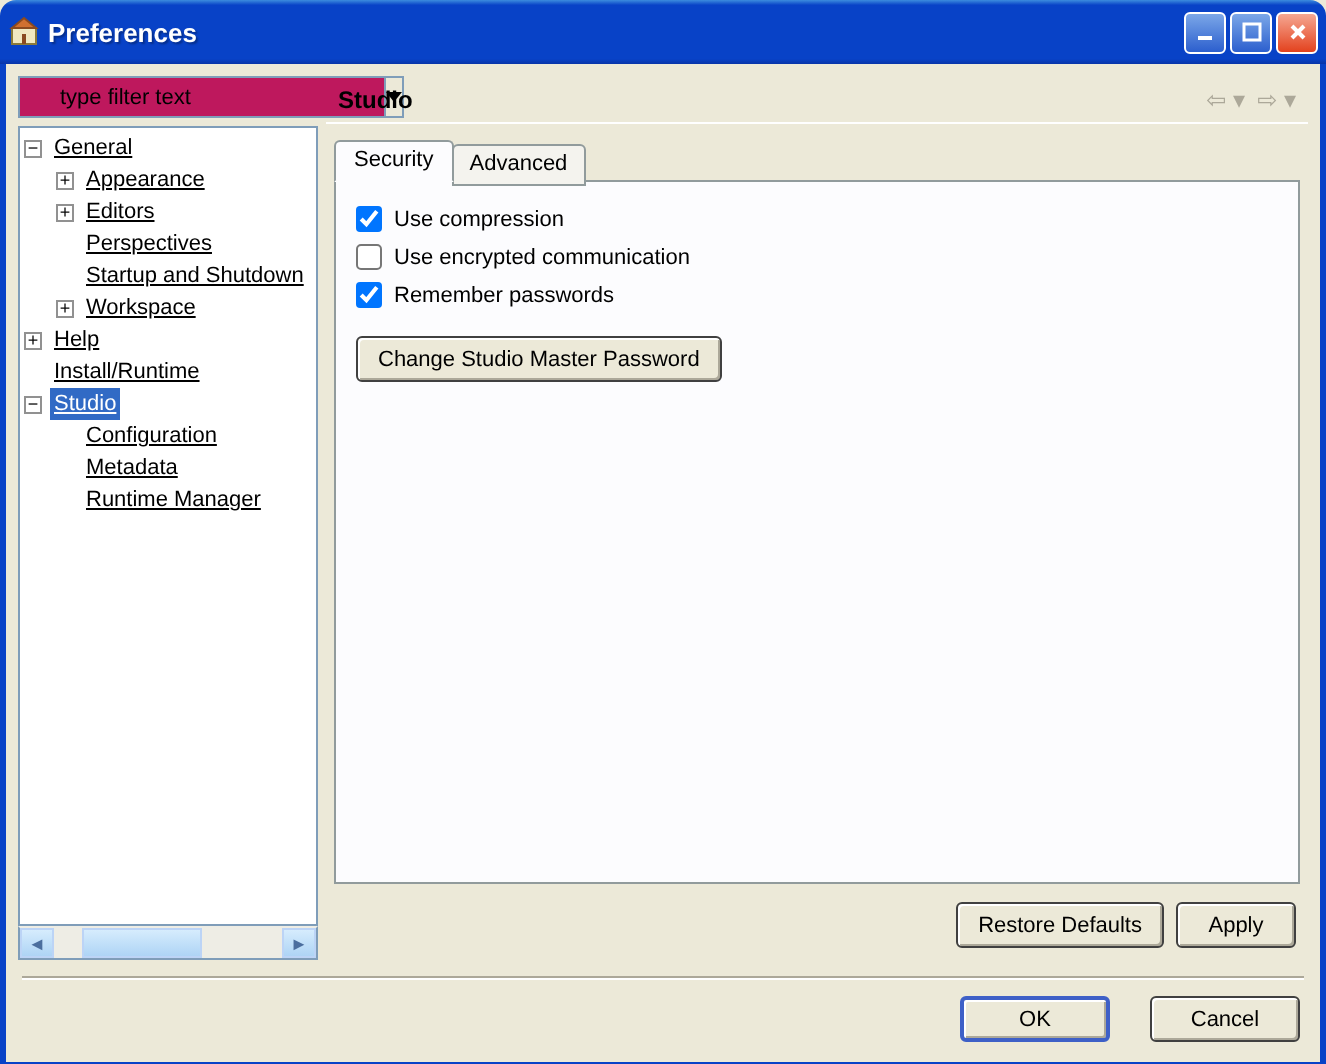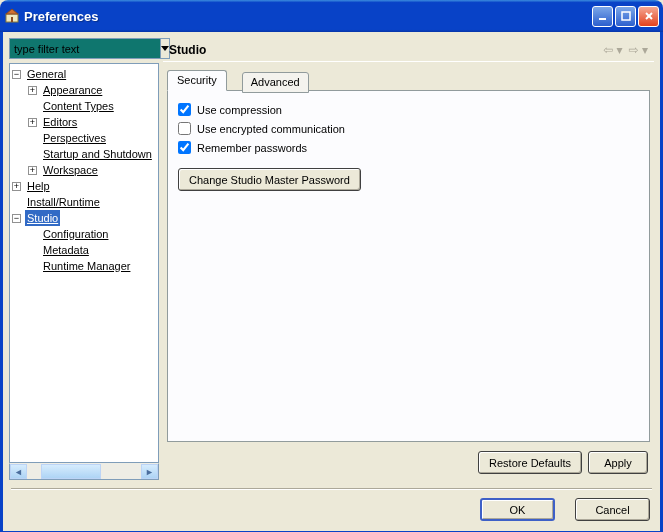--- a/index.html
+++ b/index.html
@@ -13,21 +13,21 @@
 .min-btn { background: linear-gradient(to bottom, #7ba7e8, #2c5fce); }
 .max-btn { background: linear-gradient(to bottom, #7ba7e8, #2c5fce); }
 .close-btn { background: linear-gradient(to bottom, #f5a792, #e3421e); }
 
 .window-body { height: 502px; border: 3px solid #0842c7; border-top: none; background: #ece9d8; display: flex; flex-direction: column; }
 
 .main-area { flex: 1; display: flex; padding: 6px; gap: 4px; overflow: hidden; }
 
 .left-panel { width: 150px; display: flex; flex-direction: column; }
 .filter-row { display: flex; margin-bottom: 4px; }
-.filter-input { flex: 1; height: 21px; border: 1px solid #7f9db9; padding: 2px 4px; background: #0f766e; }
+.filter-input { flex: 1; height: 21px; border: 1px solid #7f9db9; padding: 2px 20px; background: #be185d; }
 .filter-dd { width: 17px; height: 21px; border: 1px solid #7f9db9; border-left: none; background: #ece9d8; display: flex; align-items: center; justify-content: center; }
 
 .tree { flex: 1; background: white; border: 1px solid #7f9db9; overflow: hidden; padding: 2px 0; }
 .tree-node { white-space: nowrap; line-height: 16px; padding: 0 2px; display: flex; align-items: center; cursor: default; }
 .tree-toggle { width: 9px; height: 9px; border: 1px solid #919191; background: white; display: inline-flex; align-items: center; justify-content: center; margin-right: 4px; font-size: 9px; line-height: 7px; color: black; flex-shrink: 0; }
 .tree-spacer { width: 13px; display: inline-block; flex-shrink: 0; }
 .tree-indent { width: 16px; display: inline-block; flex-shrink: 0; }
 .tree-label { padding: 0 2px; text-decoration: underline; }
 .tree-label.selected { background: #316ac5; color: white; }
 
@@ -37,21 +37,21 @@
 .hscroll-thumb { position: absolute; left: 14px; width: 60px; height: 15px; background: linear-gradient(to bottom, #d6ecfd, #aed4f5); border: 1px solid #bcd4f6; }
 
 .right-panel { flex: 1; display: flex; flex-direction: column; }
 .header-row { display: flex; align-items: center; height: 24px; padding: 0 6px; border-bottom: 1px solid #fff; }
 .header-title { font-weight: bold; font-size: 12px; flex: 1; }
 .nav-arrows { display: flex; gap: 6px; color: #aca899; }
 .nav-arrow { display: inline-flex; align-items: center; font-size: 12px; }
 
 .content { flex: 1; display: flex; flex-direction: column; padding: 8px 4px 4px 4px; }
 .tab-panel { flex: 1; position: relative; }
-.tabstrip { display: flex; position: relative; z-index: 2; gap: 16px; }
+.tabstrip { display: flex; position: relative; z-index: 2; }
 .tab { padding: 3px 8px 3px 8px; border: 1px solid #919b9c; background: #ece9d8; border-radius: 3px 3px 0 0; margin-right: -1px; position: relative; cursor: default; }
 .tab.active { background: #fcfcfe; border-bottom: 1px solid #fcfcfe; top: 0; z-index: 3; padding: 3px 9px 4px 9px;}
 .tab.inactive { top: 2px; background: #f4f3ee;}
 .tab-body { border: 1px solid #919b9c; background: #fcfcfe; height: 352px; margin-top: -1px; padding: 12px 10px; position: relative; z-index: 1;}
 
 .chk-row { display: flex; align-items: center; margin-bottom: 6px; }
 .chk { width: 13px; height: 13px; margin-right: 6px; }
 .btn { height: 23px; padding: 0 10px; background: #ece9d8; border: 1px solid #404040; border-radius: 3px; box-shadow: inset 1px 1px 0 #fff, inset -1px -1px 0 #aca899; cursor: default; display: inline-flex; align-items: center; justify-content: center; }
 
 .change-pw { margin-top: 8px; }
@@ -110,25 +110,20 @@
       </div>
       <div class="tree">
         <div class="tree-node">
             <span class="tree-toggle">−</span>
             <span class="tree-label">General</span>
           </div>
         <div class="tree-node">
             <span class="tree-indent"></span>
             <span class="tree-toggle">+</span>
             <span class="tree-label">Appearance</span>
-          </div>
-        <div class="tree-node">
-            <span class="tree-indent"></span>
-            <span class="tree-spacer"></span>
-            <span class="tree-label">Content Types</span>
           </div>
         <div class="tree-node">
             <span class="tree-indent"></span>
             <span class="tree-toggle">+</span>
             <span class="tree-label">Editors</span>
           </div>
         <div class="tree-node">
             <span class="tree-indent"></span>
             <span class="tree-spacer"></span>
             <span class="tree-label">Perspectives</span>

